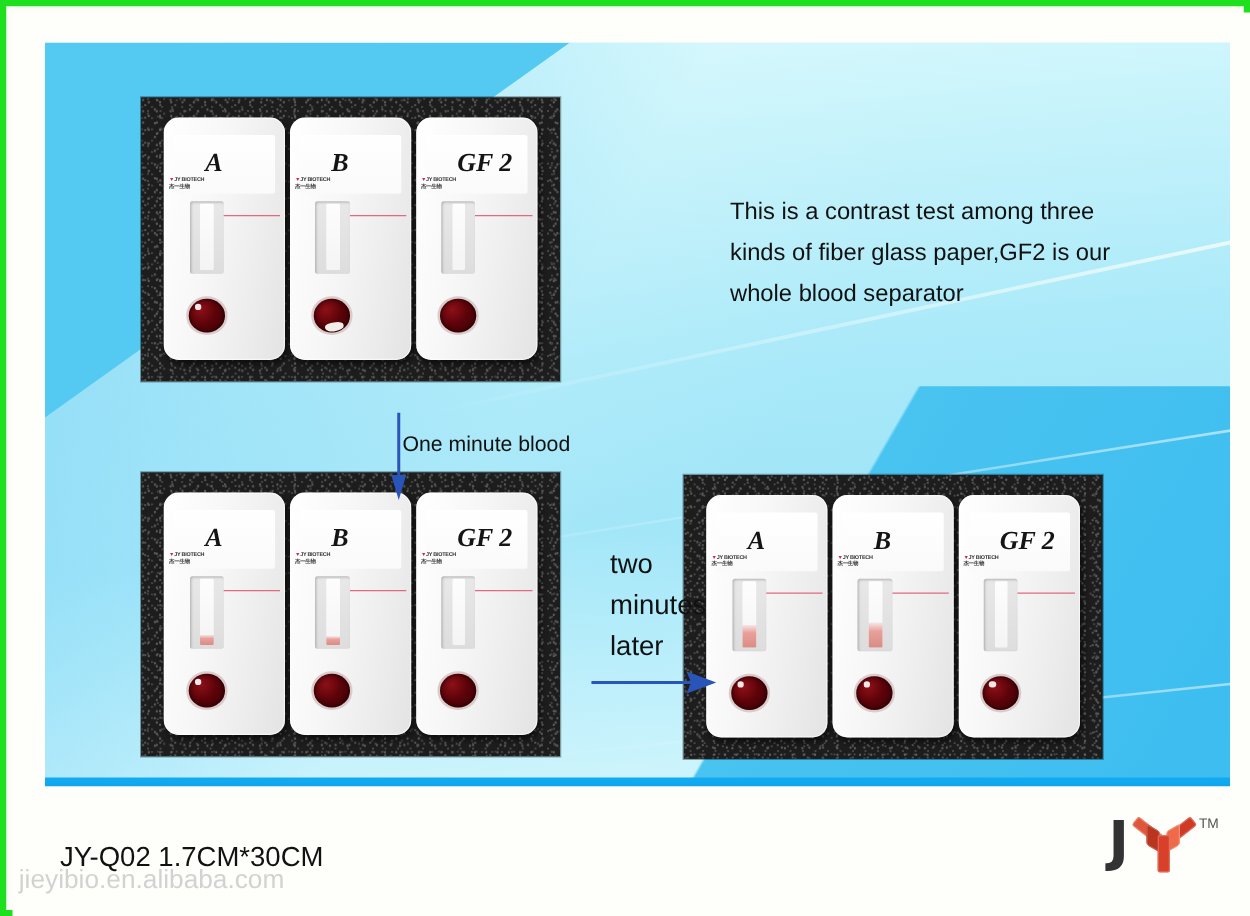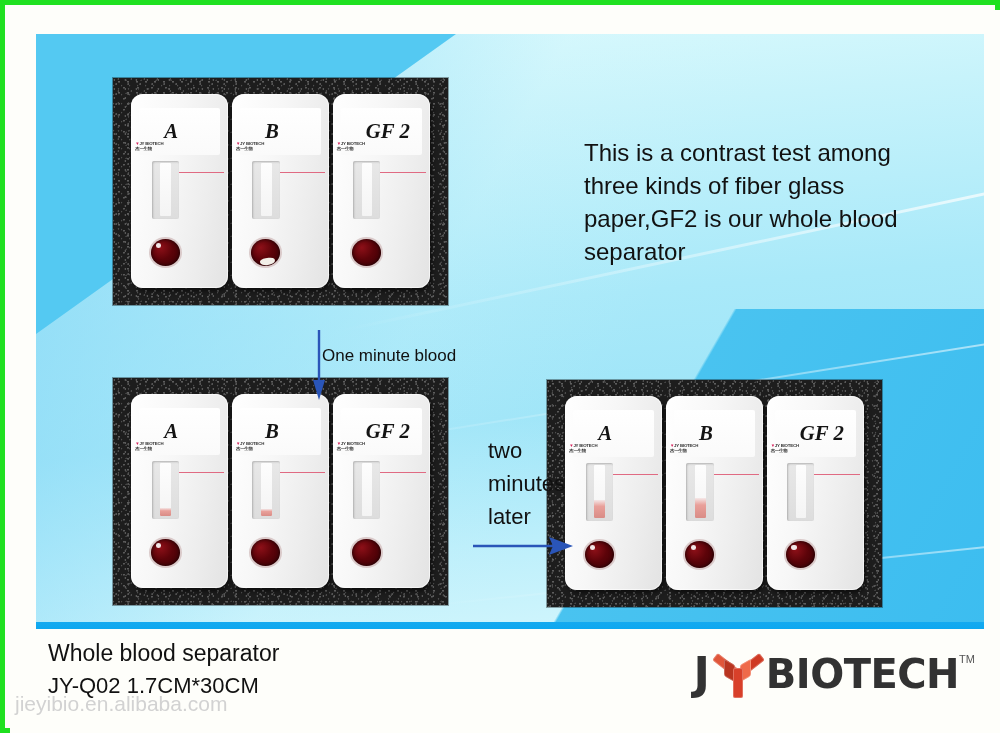--- a/index.html
+++ b/index.html
@@ -154,21 +154,21 @@
     border-radius:40% 40% 50% 50%;
     transform:rotate(-8deg);
   }
 
   
   .annot{
     position:absolute;
     color:#111;
     font-family:"Liberation Sans", sans-serif;
   }
-  #blurb{ left:548px; top:102px; width:330px; font-size:24px; line-height:33px; }
+  #blurb{ left:548px; top:119px; width:330px; font-size:19px; line-height:33px; }
   #lbl-one-min{ left:286px; top:312px; font-size:17px; }
   #lbl-two-min{ left:452px; top:400px; font-size:22px; line-height:33px; width:80px;}
 
   
   .arrow-v{ position:absolute; left:276px; top:296px; width:14px; height:70px; }
   .arrow-h{ position:absolute; left:437px; top:500px; width:100px; height:24px; }
 
   
   #footer{
     position:absolute;left:5px;right:5px;bottom:5px;height:99px;
@@ -353,33 +353,31 @@
         <line x1="0" y1="12" x2="82" y2="12" stroke="#2a55b8" stroke-width="2.4"></line>
         <polygon points="100,12 76,3 80,12 76,21" fill="#2a55b8"></polygon>
       </svg>
       <div class="annot" id="lbl-two-min">two minutes later</div>
 
       <div class="blue-bar"></div>
       <div class="stage-mark"></div>
     </div>
 
     <div id="footer">
-      <div id="prod-title">Whole blood separator</div>
       <div id="prod-code">JY-Q02   1.7CM*30CM</div>
 
       <div id="brand">
         <span class="j">J</span>
         <span class="ymark">
           <i class="a"></i>
             <i class="b"></i>
             <i class="d"></i>
             <i class="e"></i>
             <i class="c"></i>
         </span>
-        <span class="bt">BIOTECH</span>
         <span class="tm">TM</span>
       </div>
 
       <div id="watermark">jieyibio.en.alibaba.com</div>
     </div>
 
   </div>
 </div>
 
 </body></html>

